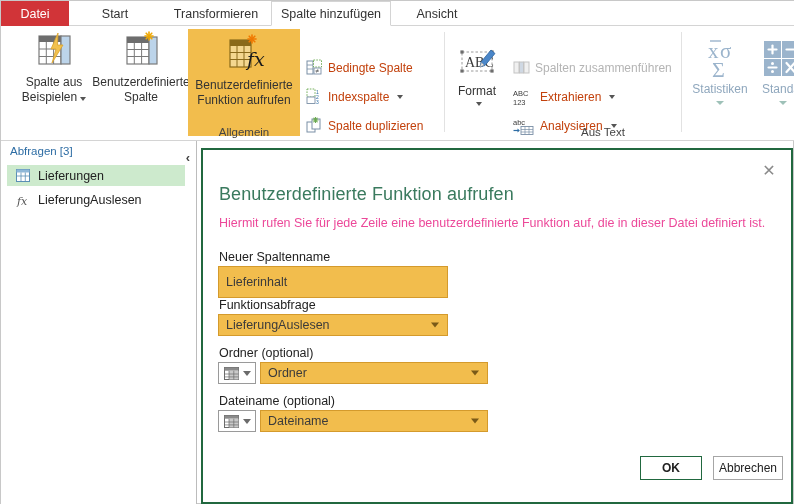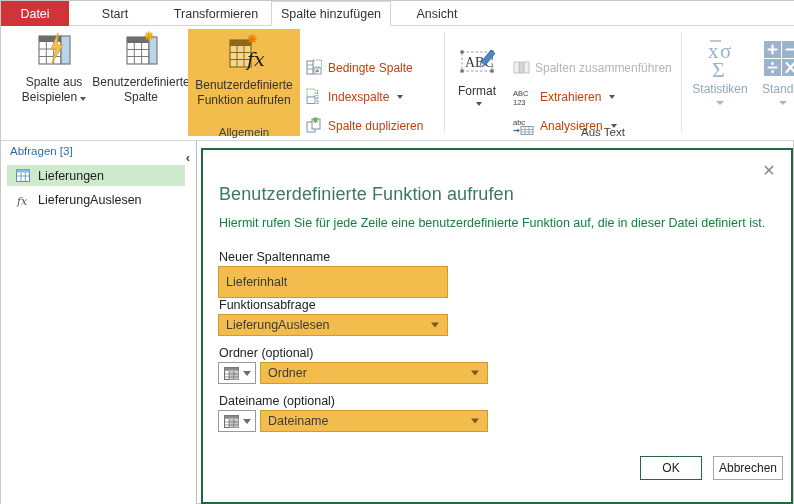--- a/index.html
+++ b/index.html
@@ -145,21 +145,21 @@
     font-size: 16px; color: #8a8a8a; cursor: default;
     font-family: "DejaVu Sans", sans-serif;
   }
   .dlg-title {
     position: absolute; left: 16px; top: 34px;
     font-size: 18px; color: #3a7a5e; font-weight: normal;
     letter-spacing: 0.1px;
   }
   .dlg-desc {
     position: absolute; left: 16px; top: 66px;
-    font-size: 12.5px; color: #15803d;
+    font-size: 12.5px; color: #ec4899;
   }
   .field-label {
     position: absolute; left: 16px;
     font-size: 12.5px; color: #222222;
   }
   .amber-input {
     position: absolute;
     background: #f2bd4d;
     border: 1px solid #d49a2c;
     font-size: 12.5px; color: #3b3b3b;
@@ -198,21 +198,21 @@
     border-right: 4px solid transparent;
     border-top: 5px solid #6b6b6b;
   }
   .dlg-btn {
     position: absolute; height: 24px;
     display: flex; align-items: center; justify-content: center;
     font-size: 12px; color: #222222;
     background: #ffffff;
     cursor: default;
   }
-  .dlg-btn.primary { border: 1.5px solid #21683f; }
+  .dlg-btn.primary { border: 1.5px solid #21683f; font-weight: bold; }
   .dlg-btn.secondary { border: 1px solid #a6a6a6; }
 
   .icon-svg { display: block; }
 </style>
 </head>
 <body>
 
 <div id="app">
 
   <div class="tabbar">

